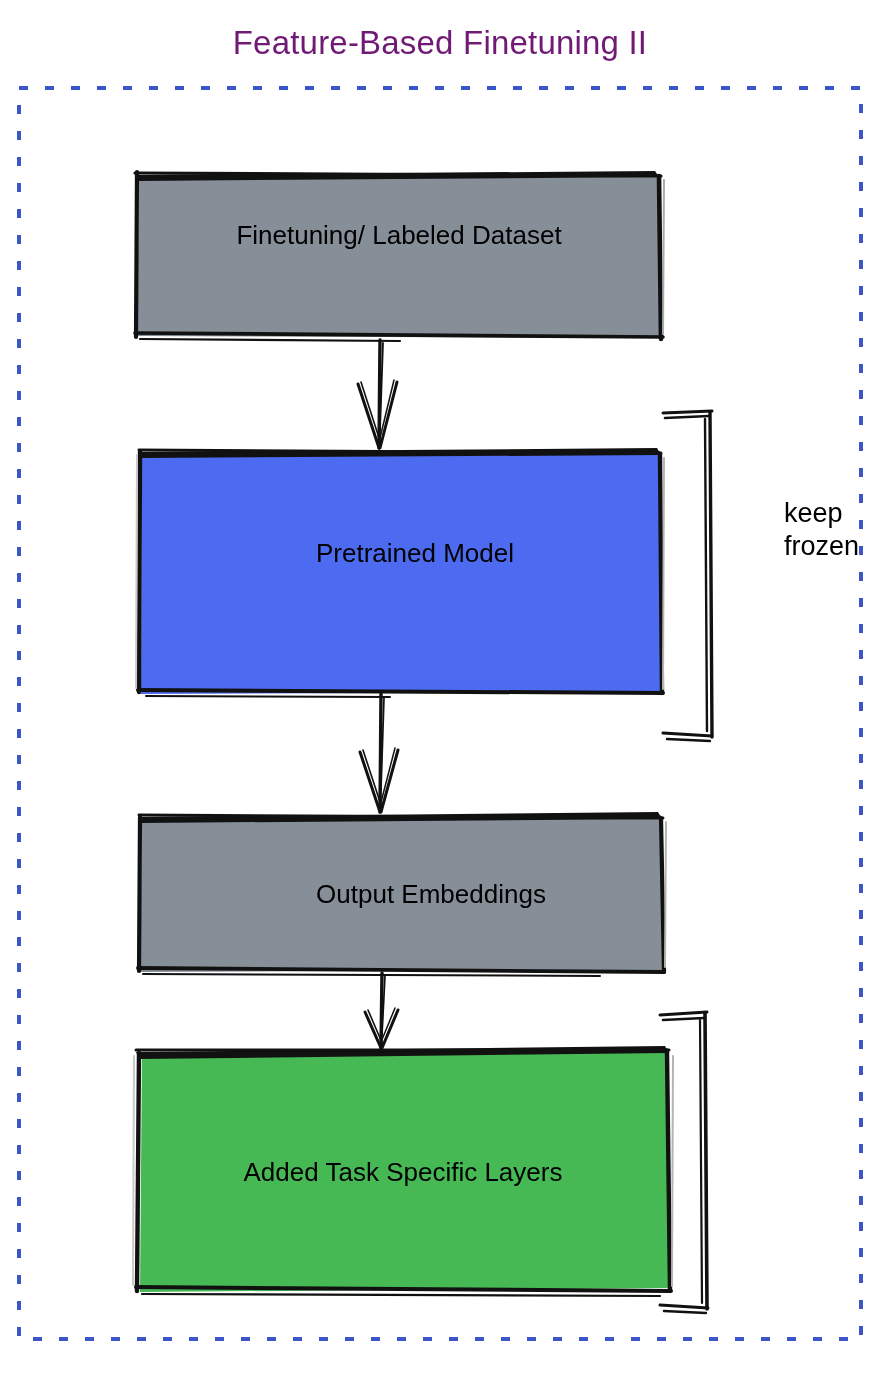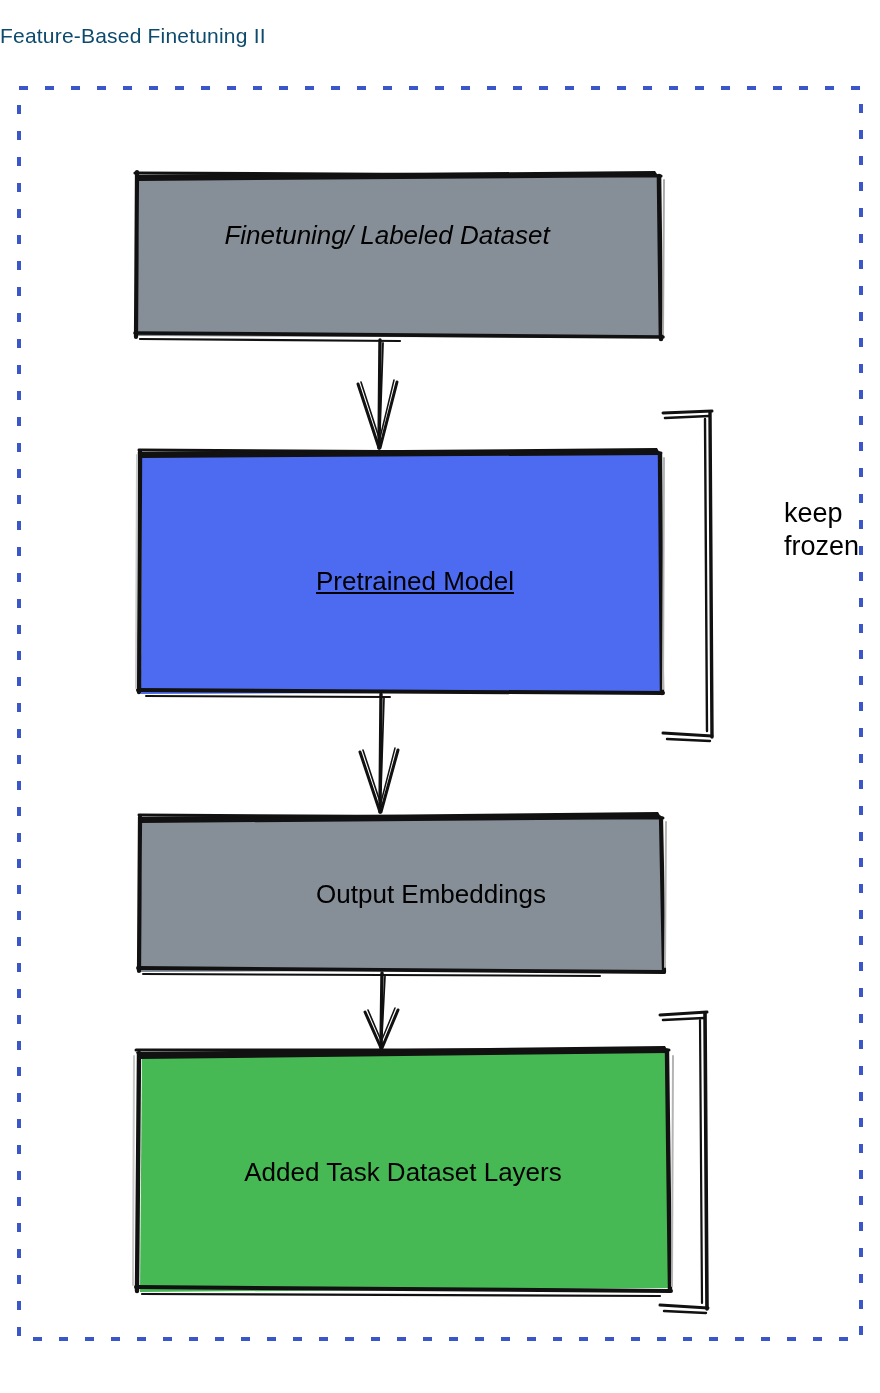--- a/index.html
+++ b/index.html
@@ -18,23 +18,23 @@
     position: absolute;
     left: 0; top: 0;
     width: 880px;
     height: 1393px;
   }
   .diagram-title {
     position: absolute;
     left: 0;
     top: 24px;
     width: 880px;
-    text-align: left;
-    color: #0c4a6e;
-    font-size: 21px;
+    text-align: center;
+    color: #701a75;
+    font-size: 33px;
     font-family: "Liberation Sans", sans-serif;
     letter-spacing: 0.2px;
     white-space: nowrap;
   }
   .node-label {
     position: absolute;
     color: #000000;
     font-size: 26px;
     font-family: "Liberation Sans", sans-serif;
     text-align: center;
@@ -154,25 +154,25 @@
     <g>
       <path d="M660,1015 L707,1012" fill="none" stroke="#111111" stroke-width="3" stroke-linecap="round"></path>
       <path d="M663,1020 L704,1018" fill="none" stroke="#111111" stroke-width="2.6" stroke-linecap="round"></path>
       <path d="M705,1013 L707,1309" fill="none" stroke="#111111" stroke-width="3.6" stroke-linecap="round"></path>
       <path d="M700,1020 L702,1303" fill="none" stroke="#111111" stroke-width="2.2" stroke-linecap="round"></path>
       <path d="M660,1305 L708,1308" fill="none" stroke="#111111" stroke-width="3" stroke-linecap="round"></path>
       <path d="M664,1311 L706,1313" fill="none" stroke="#111111" stroke-width="2.4" stroke-linecap="round"></path>
     </g>
   </svg>
 
-  <div class="node-label" style="left:124px; top:220px; width:526px;font-style:italic;">Finetuning/ Labeled Dataset</div>
+  <div class="node-label" style="left:136px; top:220px; width:526px;">Finetuning/ Labeled Dataset</div>
 
-  <div class="node-label" style="left:139px; top:566px; width:552px;text-decoration:underline;">Pretrained Model</div>
+  <div class="node-label" style="left:139px; top:538px; width:552px;">Pretrained Model</div>
 
   <div class="node-label" style="left:139px; top:879px; width:584px;">Output Embeddings</div>
 
-  <div class="node-label" style="left:136px; top:1157px; width:534px;">Added Task Dataset Layers</div>
+  <div class="node-label" style="left:136px; top:1157px; width:534px;">Added Task Specific Layers</div>
 
   <div class="bracket-label" style="left:736px; top:497px;margin-left:48px;">keep
 frozen</div>
 
 
 </div>
 
 </body></html>

